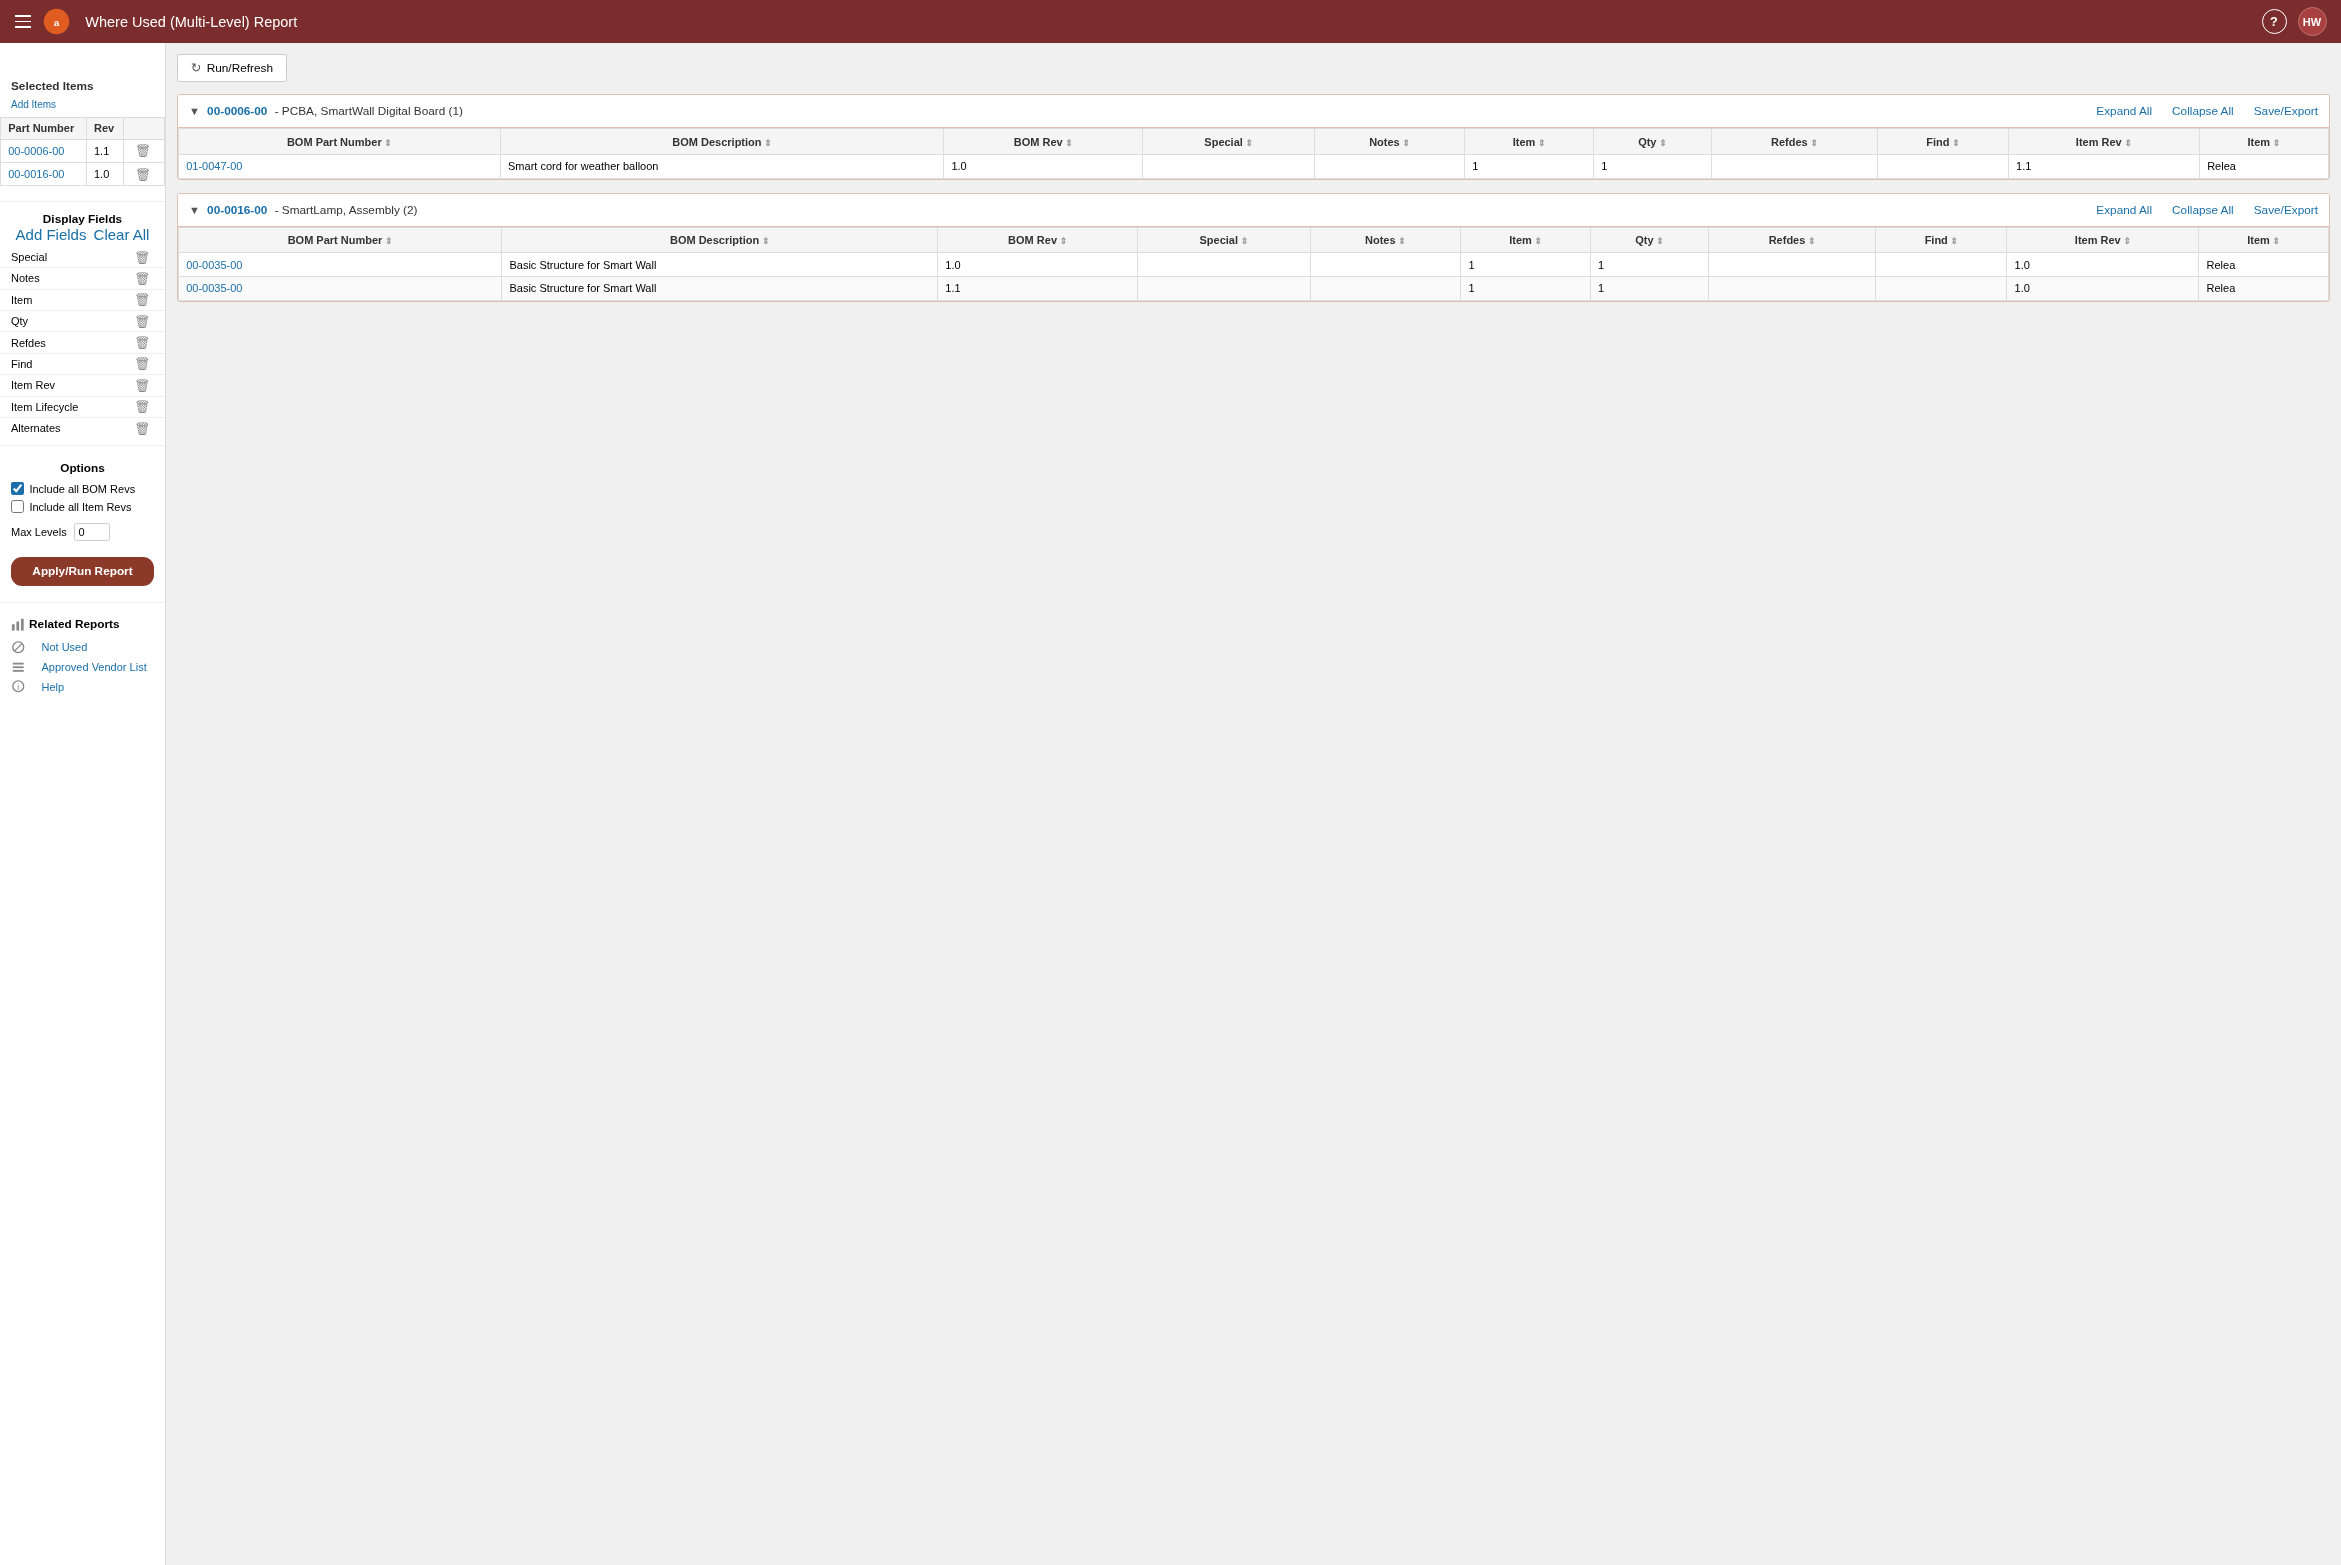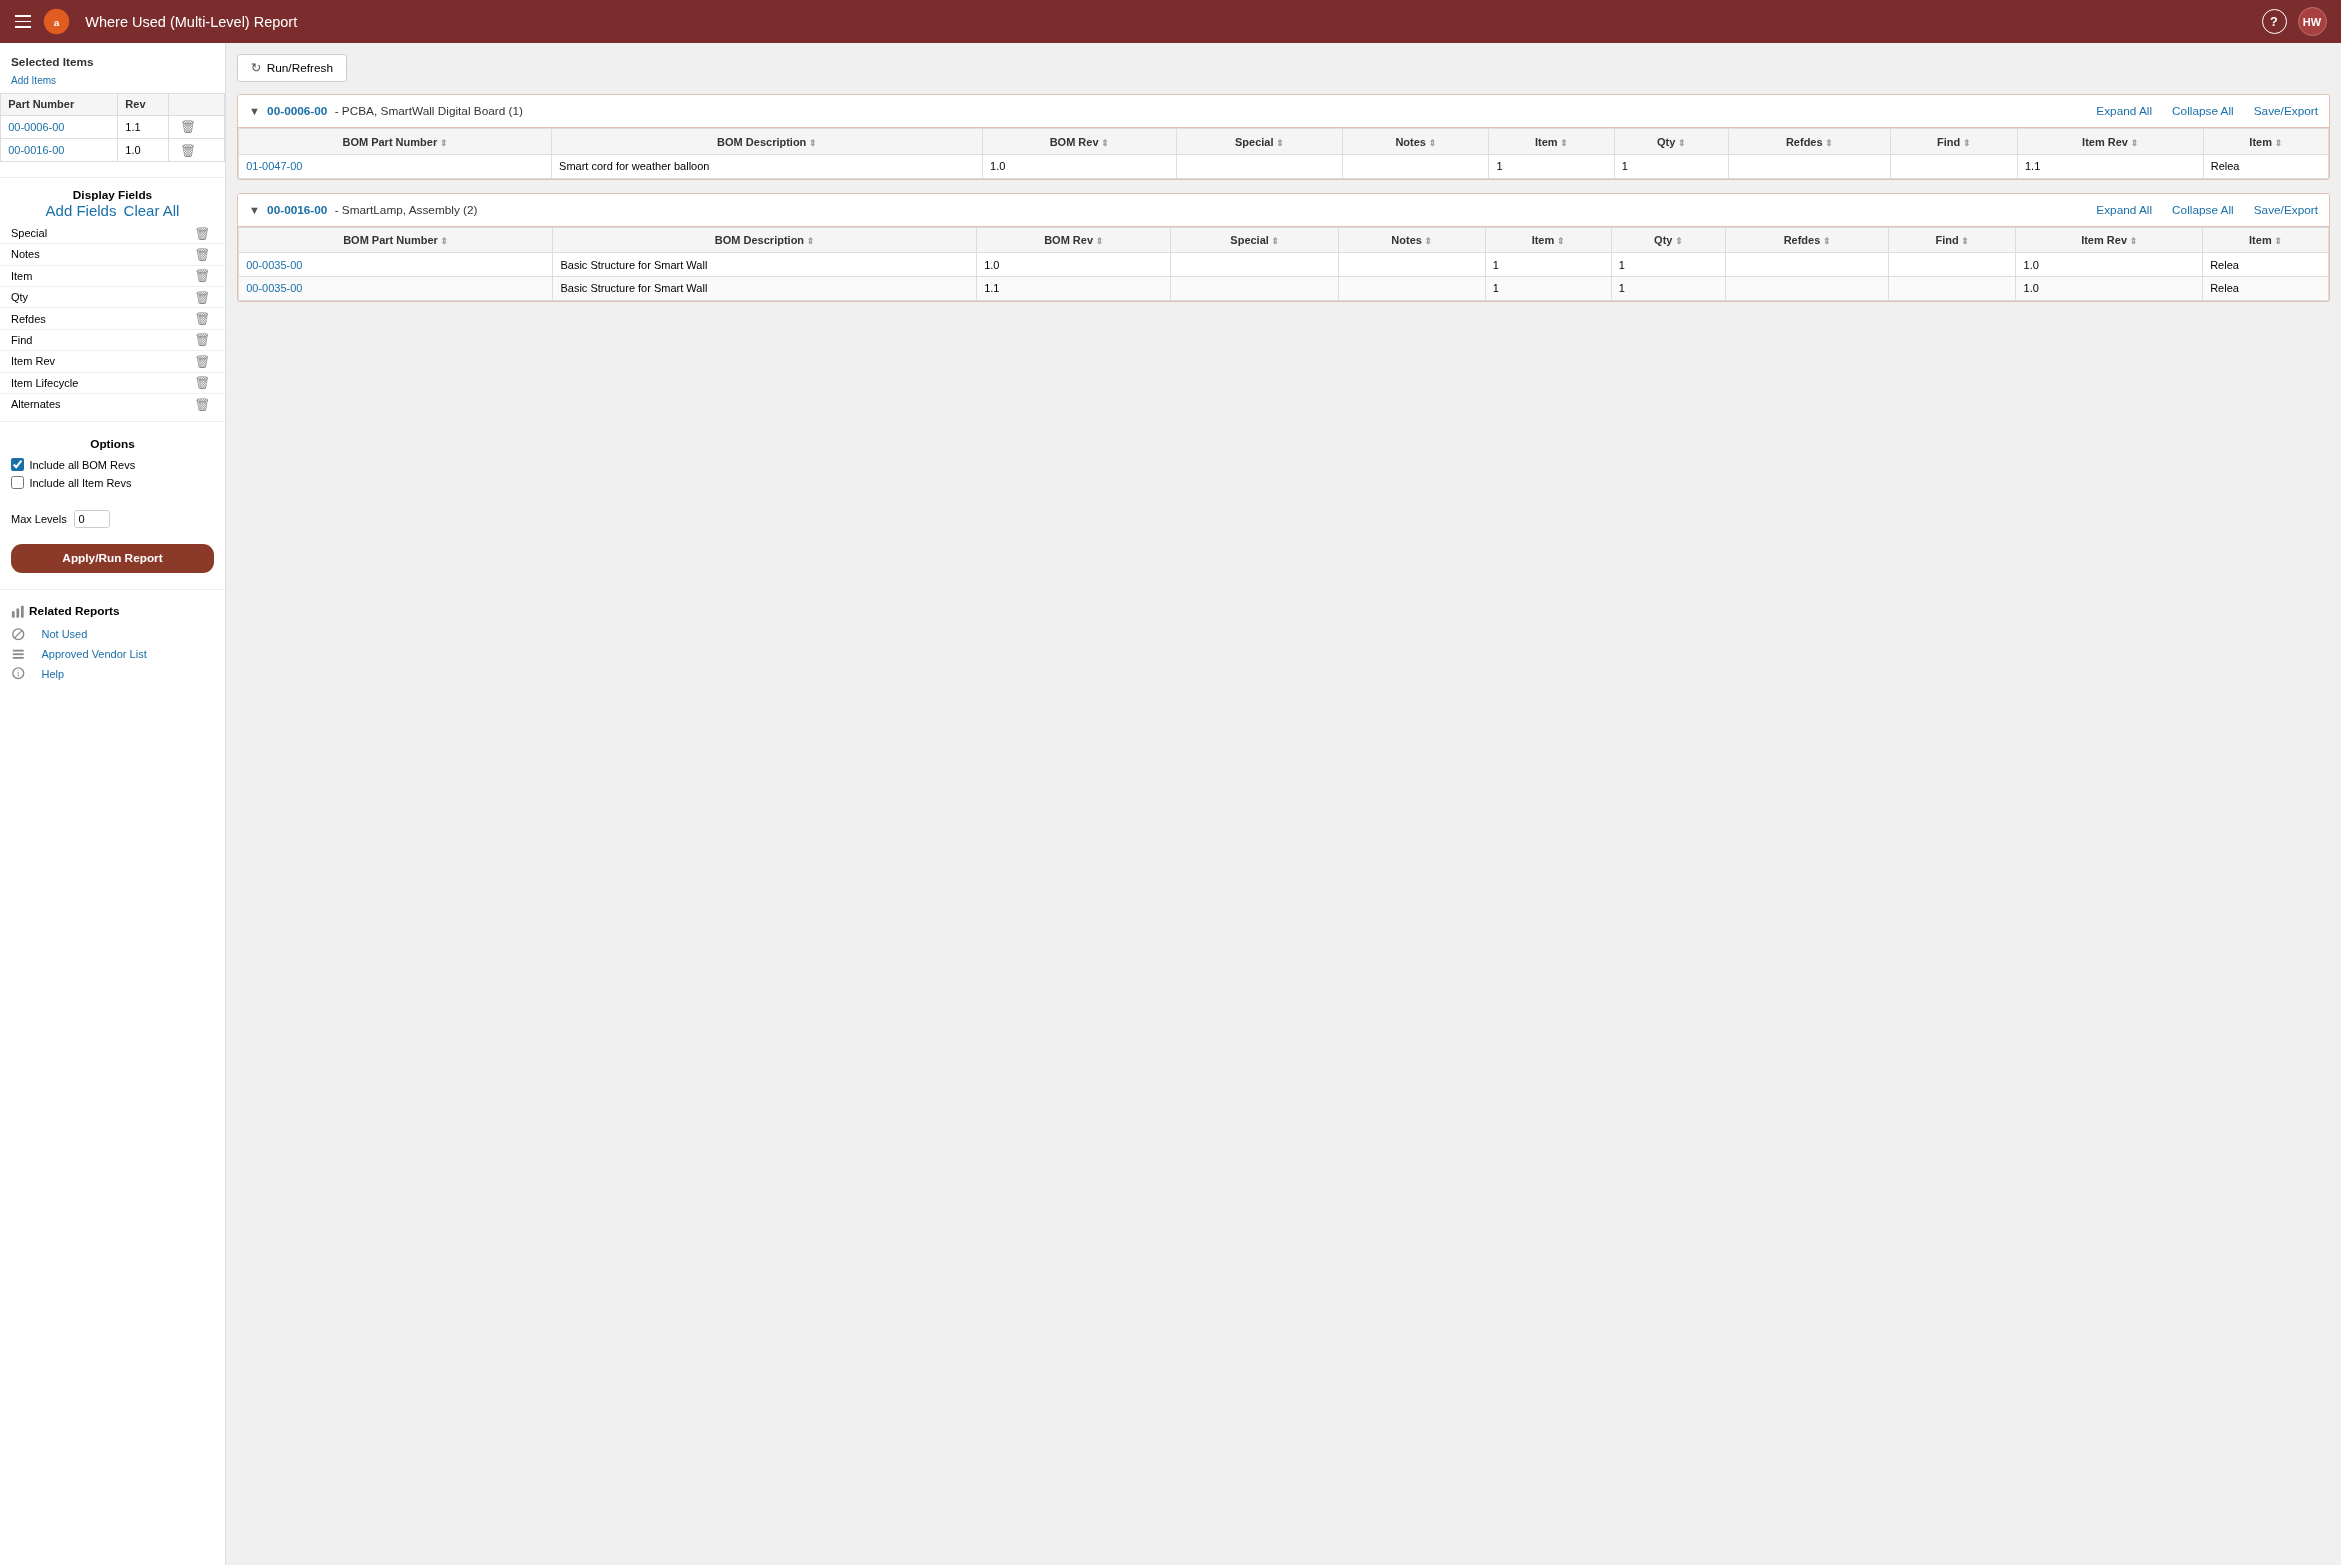--- a/index.html
+++ b/index.html
@@ -21,40 +21,40 @@
     .header-logo svg { width: 29px; height: 29px; }
     .header-title { font-size: 14.5px; font-weight: normal; flex: 1; }
     .header-icons { display: flex; align-items: center; gap: 11px; }
     .header-help { width: 25px; height: 25px; border: 1.8px solid white; border-radius: 50%; display: flex; align-items: center; justify-content: center; font-size: 12.7px; font-weight: bold; cursor: pointer; }
     .header-avatar { width: 29px; height: 29px; background: #a84040; border: 1.8px solid #c07070; border-radius: 50%; display: flex; align-items: center; justify-content: center; font-size: 11px; font-weight: bold; cursor: pointer; }
 
     
     .layout { display: flex; flex: 1; overflow: hidden; }
 
     
-    .sidebar { width: 226px; background: white; border-right: 0.9px solid #ddd; display: flex; flex-direction: column; overflow-y: auto; flex-shrink: 0; padding: 5px 0; }
+    .sidebar { width: 166px; background: white; border-right: 0.9px solid #ddd; display: flex; flex-direction: column; overflow-y: auto; flex-shrink: 0; padding: 29px 0; }
     .sidebar-section-title { font-weight: bold; font-size: 11.8px; color: #333; padding: 7.2px 11px 3.6px; }
     .sidebar-add-link { color: #1a6fa8; cursor: pointer; font-size: 10px; padding: 1.8px 11px 7.2px; display: block; }
     .sidebar-table { width: 100%; border-collapse: collapse; margin-bottom: 7.2px; }
     .sidebar-table th { background: #f5f5f5; border: 0.9px solid #ddd; padding: 4.5px 7.2px; text-align: left; font-size: 11px; color: #333; }
     .sidebar-table td { border: 0.9px solid #ddd; padding: 3.6px 7.2px; font-size: 11px; }
     .sidebar-table td.blue { color: #1a6fa8; }
     .delete-btn { background: none; border: none; cursor: pointer; color: #888; font-size: 12.7px; padding: 0 3.6px; }
     .sidebar-divider { border: none; border-top: 0.9px solid #eee; margin: 7.2px 0; }
     .display-fields-header { display: flex; justify-content: space-between; align-items: center; padding: 3.6px 11px; flex-direction: column; }
     .display-fields-header .label { font-weight: bold; font-size: 11.8px; }
     .display-fields-header .links { display: flex; gap: 7.2px; }
     .display-fields-header .links a { color: #1a6fa8; cursor: pointer; font-size: 15px; text-decoration: none; }
     .field-row { display: flex; align-items: center; justify-content: space-between; padding: 2.7px 11px; font-size: 11px; border-top: 0.9px solid #f0f0f0; }
     .field-row:first-child { border-top: none; }
     .options-section { padding: 7.2px 11px; }
     .options-title { font-weight: bold; font-size: 11.8px; margin-bottom: 7.2px; text-align: center; }
     .checkbox-row { display: flex; align-items: center; gap: 5.4px; margin-bottom: 5.4px; font-size: 11px; }
     .checkbox-row input[type=checkbox] { accent-color: #1a6fa8; }
-    .max-levels-row { display: flex; align-items: center; gap: 7.2px; font-size: 11px; margin-top: 21px; }
+    .max-levels-row { display: flex; align-items: center; gap: 7.2px; font-size: 11px; margin-top: 10px; }
     .max-levels-row input { width: 36px; padding: 1.8px 3.6px; border: 0.9px solid #ccc; border-radius: 2.7px; font-size: 11px; }
     .apply-btn { margin: 9px 11px; background: #8b3a2a; color: white; border: none; padding: 7.2px 12.7px; border-radius: 11px; cursor: pointer; font-size: 11.8px; font-weight: bold; width: calc(100% - 22px); }
     .related-reports-section { padding: 7.2px 11px; }
     .related-reports-title { font-weight: bold; font-size: 11.8px; margin-bottom: 5.4px; display: flex; align-items: center; gap: 3.6px; }
     .related-item { display: flex; align-items: center; gap: 16px; font-size: 11px; color: #1a6fa8; padding: 2.7px 0; cursor: pointer; }
 
     
     .main { flex: 1; overflow-y: auto; padding: 11px; background: #f0f0f0; }
     .run-refresh-btn { display: flex; align-items: center; gap: 5.4px; background: white; border: 0.9px solid #ccc; border-radius: 2.7px; padding: 5.4px 12.7px; cursor: pointer; font-size: 11.8px; margin-bottom: 12.7px; }
     .run-refresh-btn .icon { font-size: 12.7px; color: #555; }

